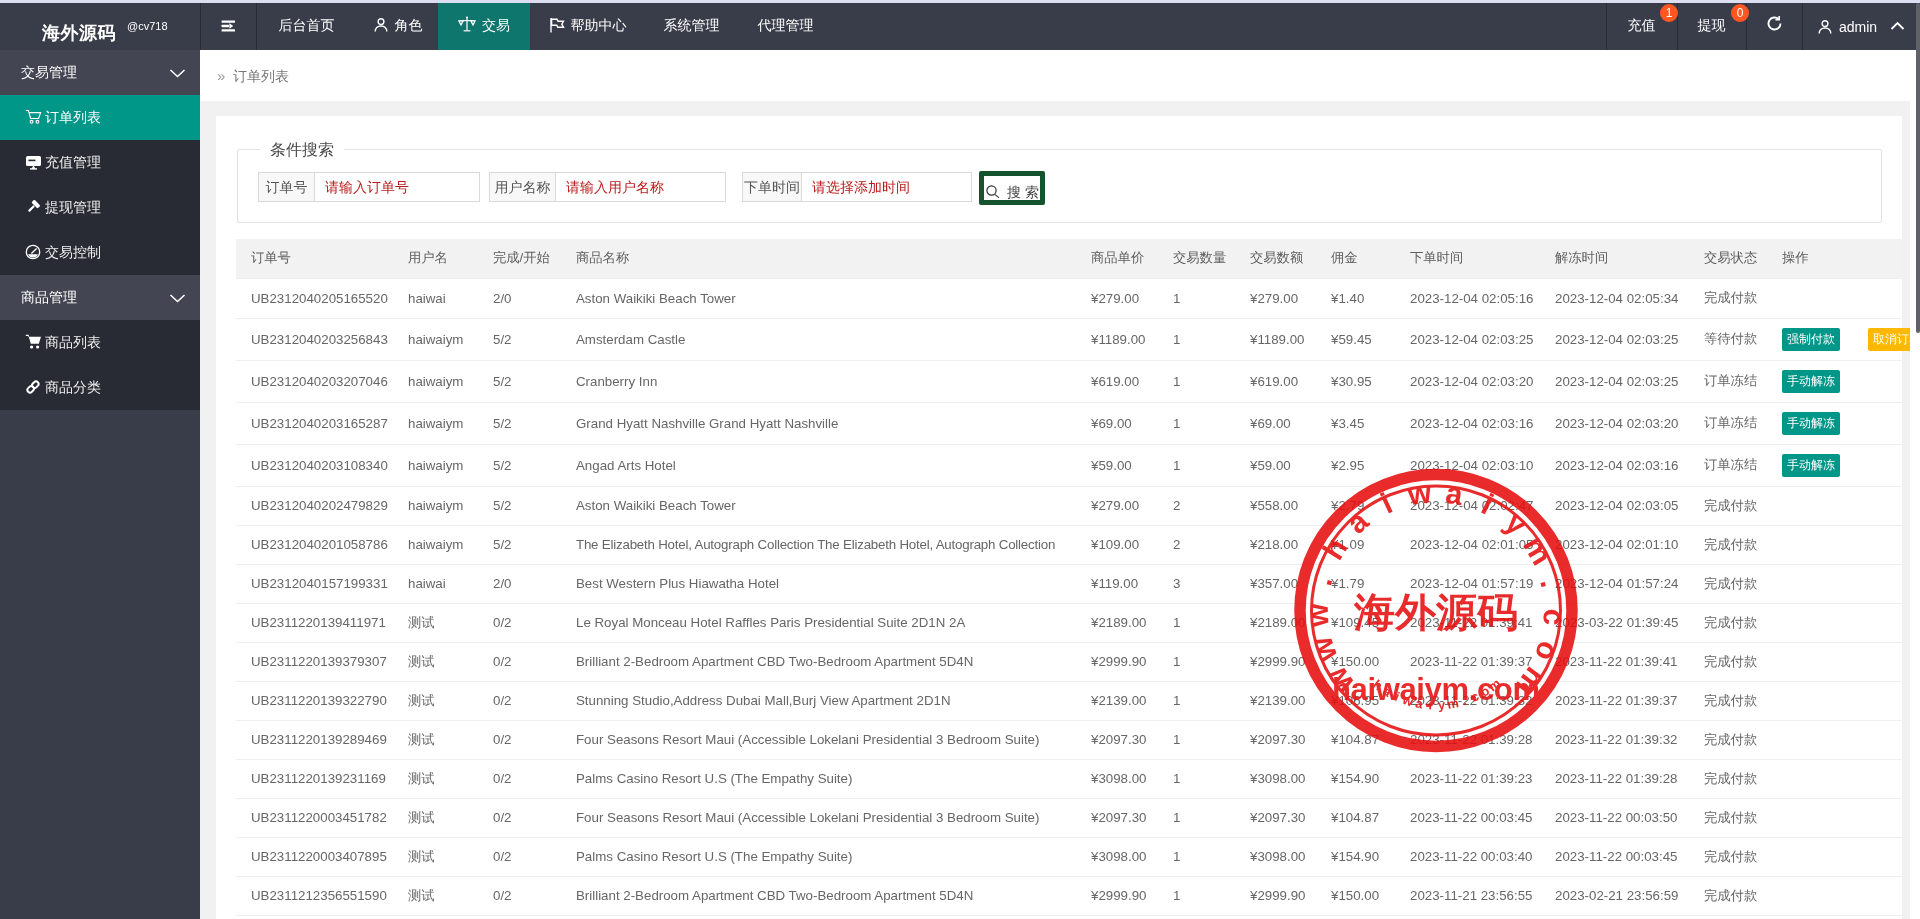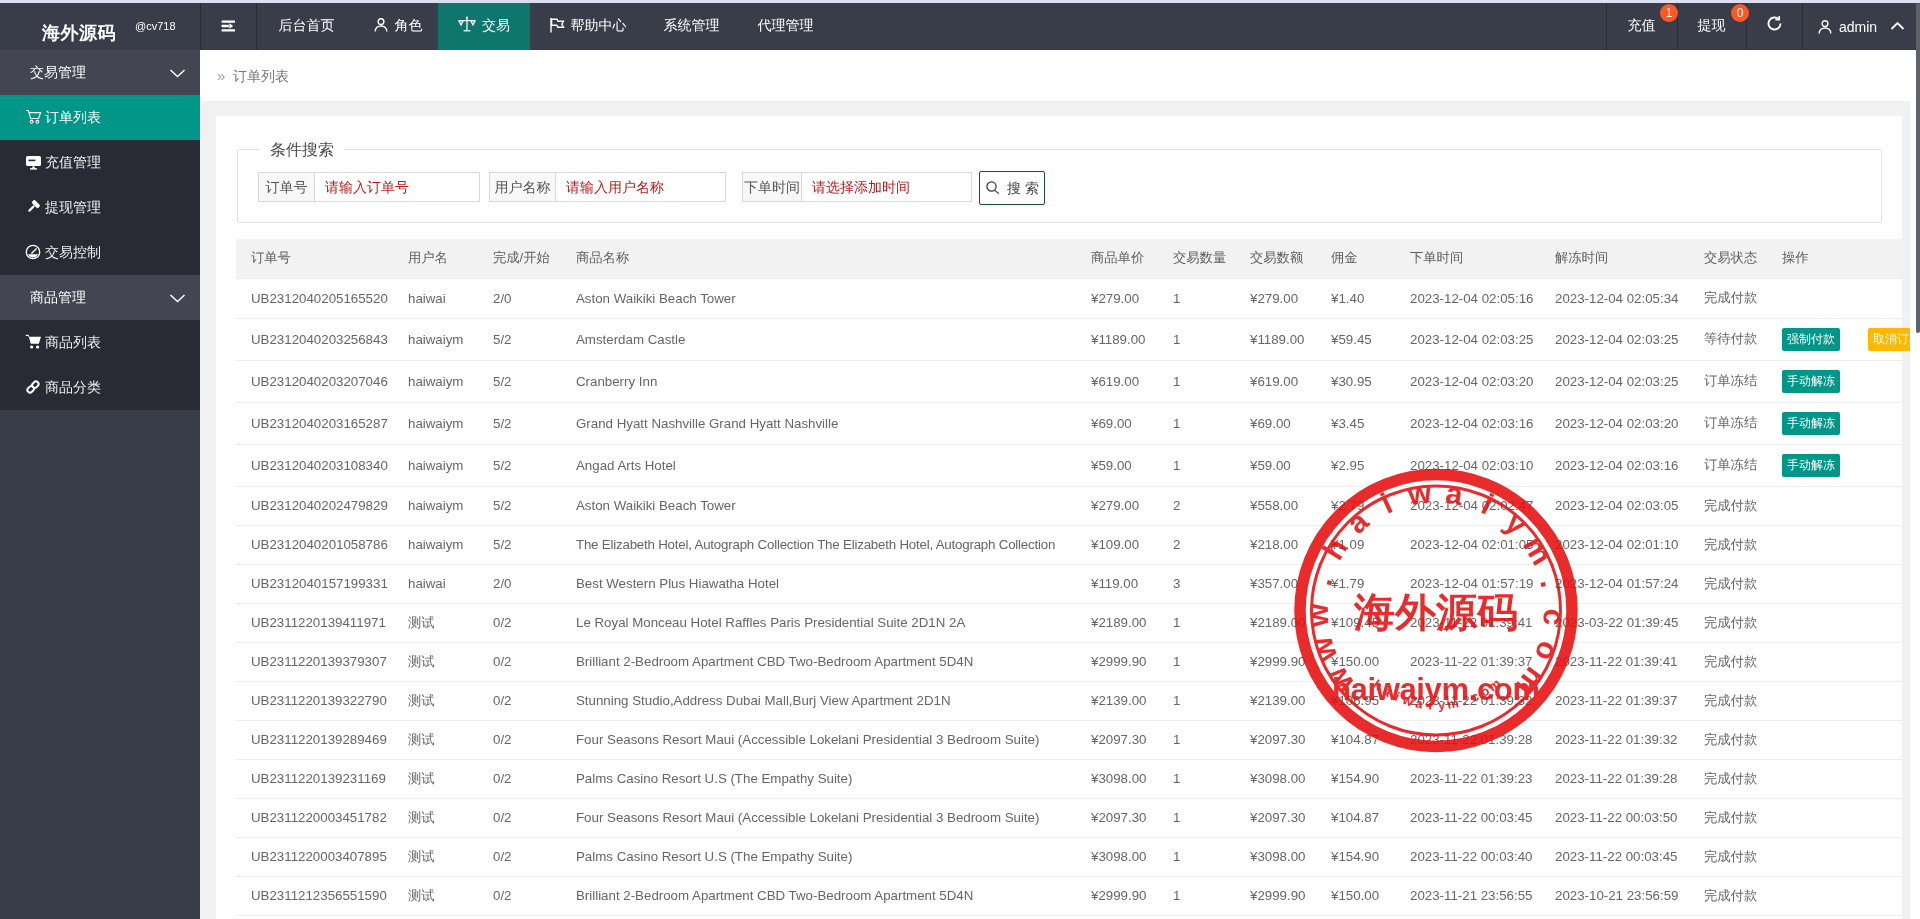--- a/index.html
+++ b/index.html
@@ -2,48 +2,48 @@
 <html><head><meta charset="utf-8"><style>
 *{margin:0;padding:0;box-sizing:border-box}
 html,body{width:1920px;height:919px;overflow:hidden;font-family:"Liberation Sans",sans-serif;background:#fff}
 .abs{position:absolute}
 
 #topstrip{left:0;top:0;width:1920px;height:3px;background:#dbdff1;z-index:30}
 #nav{left:0;top:0;width:1920px;height:50px;background:#393D49;z-index:5}
 #nav .itm{position:absolute;top:0;height:50px;line-height:50px;color:#fff;font-size:14px;text-align:center}
 #logo{position:absolute;left:0;top:0;width:200px;height:50px;line-height:52px;color:#fff}
 #logo b{font-size:18px;font-weight:bold;letter-spacing:0.5px;margin-left:42px}
-#logo i{font-style:normal;font-size:11px;vertical-align:9px;margin-left:19px;color:#fff}
+#logo i{font-style:normal;font-size:11px;vertical-align:9px;margin-left:11px;color:#fff}
 .vline{position:absolute;top:3px;height:47px;width:1px;background:rgba(0,0,0,.28)}
 #hamb{position:absolute;left:200px;top:0;width:56px;height:50px}
 .navico{display:inline-block;vertical-align:-3px;margin-right:6px}
 #nav .active{background:#0f766e}
 
 .badge{position:absolute;top:4px;min-width:18px;height:18px;line-height:18px;border-radius:9px;background:#FF5722;color:#fff;font-size:12px;text-align:center;padding:0 2px}
 
 #side{left:0;top:50px;width:200px;height:869px;background:#393D49;z-index:4}
-.sgroup{position:absolute;left:0;width:200px;height:45px;line-height:45px;color:#fff;font-size:14px;padding-left:30px;background:rgba(255,255,255,.05)}
+.sgroup{position:absolute;left:0;width:200px;height:45px;line-height:45px;color:#fff;font-size:14px;padding-left:21px;background:rgba(255,255,255,.05)}
 .sgroup .chev{position:absolute;right:14px;top:18px;line-height:0}
 .sitem{position:absolute;left:0;width:200px;height:45px;line-height:45px;background:#282B34;color:#f0f0f0;font-size:14px}
 .sitem.on{background:#009688;color:#fff}
 .sitem svg{position:absolute;left:25px;top:14px}
 .sitem span{position:absolute;left:45px}
 
 #main{left:200px;top:50px;width:1710px;height:869px;background:#f1f1f1}
 #crumb{left:200px;top:50px;width:1720px;height:51px;background:#fff;z-index:2}
 #crumb .bc{position:absolute;left:17px;top:0;height:51px;line-height:51px;color:#777;font-size:14px}
 #card{left:216px;top:116px;width:1686px;height:803px;background:#fff;z-index:2}
 #rightwhite{left:1910px;top:101px;width:10px;height:818px;background:#fff;z-index:3}
 #thumb{left:1916px;top:3px;width:4px;height:330px;background:#5e6167;z-index:31;border-radius:2px}
 
 #fs{position:absolute;left:21px;top:33px;width:1645px;height:74px;border:1px solid #e2e2e2;border-radius:2px}
 #fs legend{position:absolute;left:22px;top:-11px;background:#fff;padding:0 10px;font-size:16px;color:#4a4a4a;line-height:21px}
 .lab{position:absolute;top:22px;height:30px;line-height:28px;background:#f8f8f8;border:1px solid #d9d9d9;color:#555;font-size:14px;text-align:center}
 .inp{position:absolute;top:22px;height:30px;line-height:28px;background:#fff;border:1px solid #d9d9d9;border-left:none;color:#b91c1c;font-size:14px;padding-left:10px}
-#sbtn{position:absolute;left:741px;top:21px;width:66px;height:34px;border:1px solid #14532d;border-radius:2px;background:#fff;line-height:32px;text-align:center;color:#444;font-size:14px}
+#sbtn{position:absolute;left:741px;top:21px;width:66px;height:34px;border:5px solid #14532d;border-radius:2px;background:#fff;line-height:32px;text-align:center;color:#444;font-size:14px}
 
 #tbl{position:absolute;left:20px;top:123px;border-collapse:collapse;table-layout:fixed;width:1666px}
 #tbl th,#tbl td{font-weight:normal;text-align:left;font-size:13.3px;color:#666;padding:0 0 0 15px;border-bottom:1px solid #eee;white-space:nowrap;overflow:visible}
 #tbl th{background:#f2f2f2;color:#5e5e5e;height:39px}
 #tbl td{height:39px}
 #tbl tr.r1 td{height:40px}
 #tbl tr.rb td{height:42px}
 .btn{display:inline-block;height:23px;line-height:23px;padding:0 5px;border-radius:2px;background:#009688;color:#fff;font-size:12px}
 .btn.y{background:#FFB800;margin-left:28px}
 
@@ -419,21 +419,21 @@
         <tr class="">
           <td>UB2311212356551590</td>
           <td>测试</td>
           <td>0/2</td>
           <td>Brilliant 2-Bedroom Apartment CBD Two-Bedroom Apartment 5D4N</td>
           <td>¥2999.90</td>
           <td>1</td>
           <td>¥2999.90</td>
           <td>¥150.00</td>
           <td>2023-11-21 23:56:55</td>
-          <td>2023-10-21 23:56:59</td>
+          <td>2023-02-21 23:56:59</td>
           <td>完成付款</td>
           <td></td>
         </tr>
       </tbody>
     </table>
   </div>
 <div id="rightwhite" class="abs"></div>
 <svg id="stamp" class="abs" width="297" height="297" viewBox="0 0 297 297">
     <circle cx="148" cy="148.5" r="136" fill="none" stroke="#e60e0e" stroke-width="11.5"></circle>
     <circle cx="148" cy="148.5" r="124.5" fill="none" stroke="#e60e0e" stroke-width="3"></circle>

